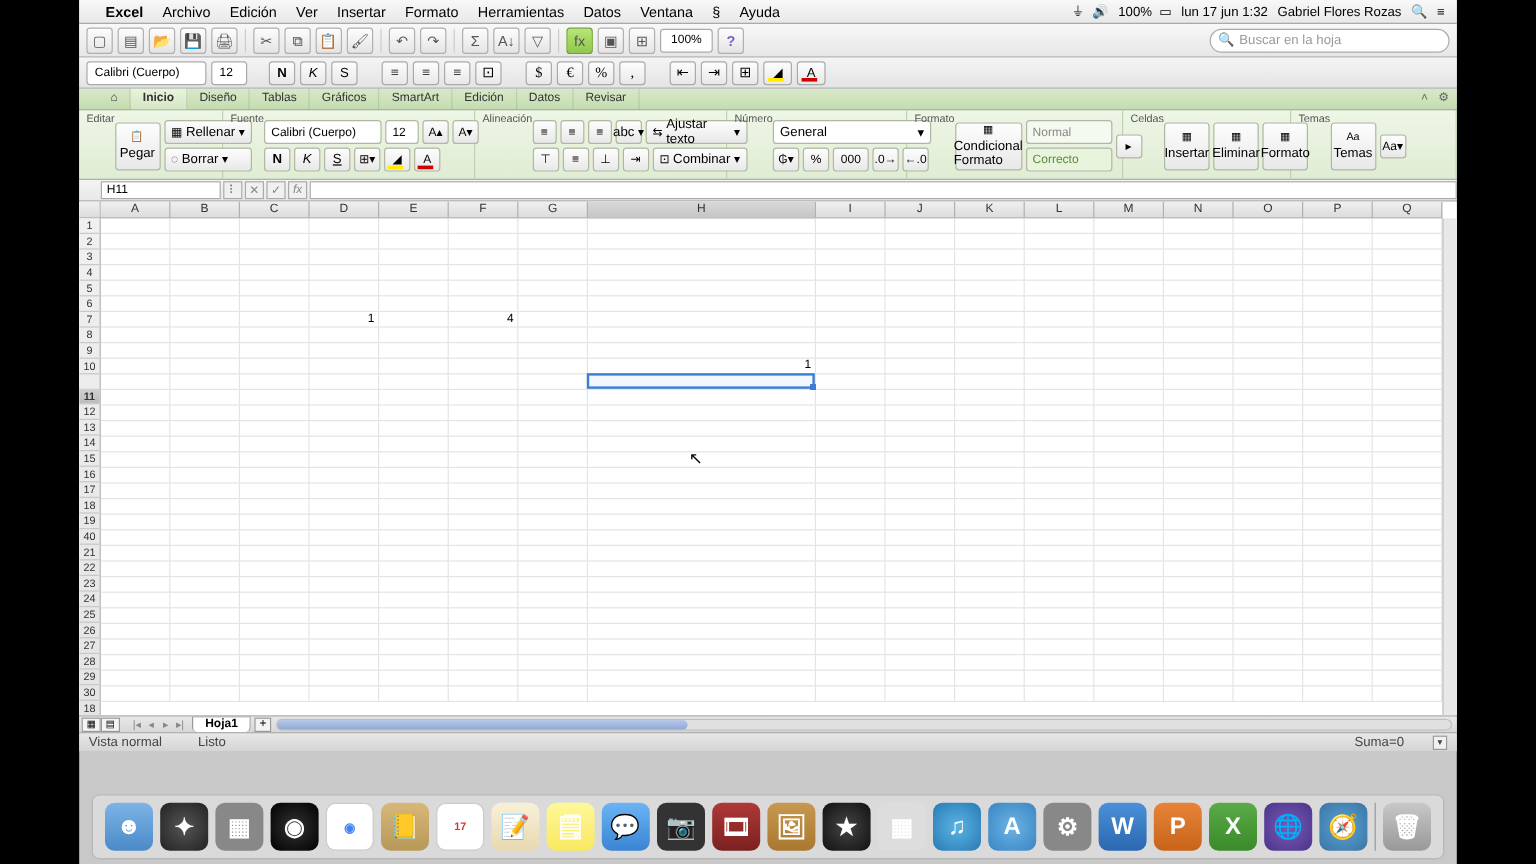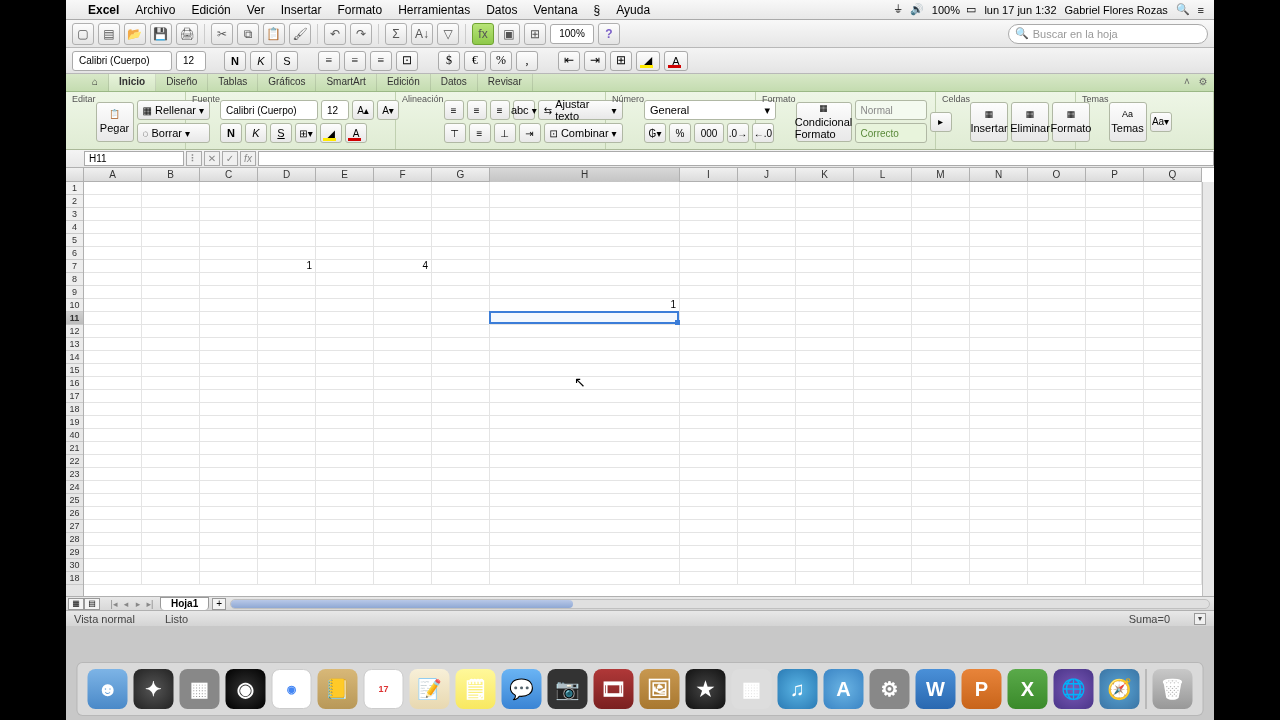--- a/index.html
+++ b/index.html
@@ -62,21 +62,21 @@
 .formula-input { flex: 1; height: 15px; background: #fff; border: 1px solid #aaa; margin-left: 2px; }
 
 
 .grid-area { position: relative; background: #fff; height: 428px; overflow: hidden; }
 .corner { position: absolute; left: 0; top: 0; width: 18px; height: 14px; background: linear-gradient(#f0f0f0,#dcdcdc); border-right: 1px solid #b0b0b0; border-bottom: 1px solid #b0b0b0; }
 .col-headers { position: absolute; left: 18px; top: 0; right: 12px; height: 14px; display: flex; background: linear-gradient(#f0f0f0,#dcdcdc); border-bottom: 1px solid #b0b0b0; }
 .ch { border-right: 1px solid #b0b0b0; font-size: 10px; text-align: center; color: #333; height:14px; line-height:13px; }
 .ch.sel { background: linear-gradient(#d8d8d8,#c4c4c4); }
 .row-headers { position: absolute; left: 0; top: 14px; width: 18px; bottom: 0; background: linear-gradient(#f0f0f0,#e4e4e4); border-right: 1px solid #b0b0b0; }
 .rh { height: 13px; border-bottom: 1px solid #c8c8c8; font-size: 9px; text-align: center; color: #333; line-height: 13px; }
-.rh.sel { background: linear-gradient(#d0d0d0,#bcbcbc); font-weight: bold; }
+.rh.sel { background: linear-gradient(#d0d0d0,#bcbcbc); font-weight: bold; margin-top: 12px; }
 .cells { position: absolute; left: 18px; top: 14px; right: 12px; bottom: 0; }
 .row { height: 13px; border-bottom: 1px solid #e4e4e4; display: flex; }
 .cell { border-right: 1px solid #e4e4e4; height: 13px; font-size: 10px; padding: 0 3px; text-align: right; line-height: 12px; overflow: hidden; }
 .selection { position: absolute; border: 2px solid #3b7dd8; background: rgba(100,160,240,0.08); pointer-events: none; }
 .sel-handle { position: absolute; width: 5px; height: 5px; background: #3b7dd8; right: -3px; bottom: -3px; }
 .vscroll { position: absolute; right: 0; top: 14px; width: 12px; bottom: 0; background: #e8e8e8; border-left: 1px solid #c0c0c0; }
 .cursor-arrow { position: absolute; font-size: 14px; color: #000; pointer-events: none; }
 
 
 .sheetbar { height: 14px; background: linear-gradient(#e8e8e8,#d8d8d8); border-top: 1px solid #b0b0b0; display: flex; align-items: center; }

